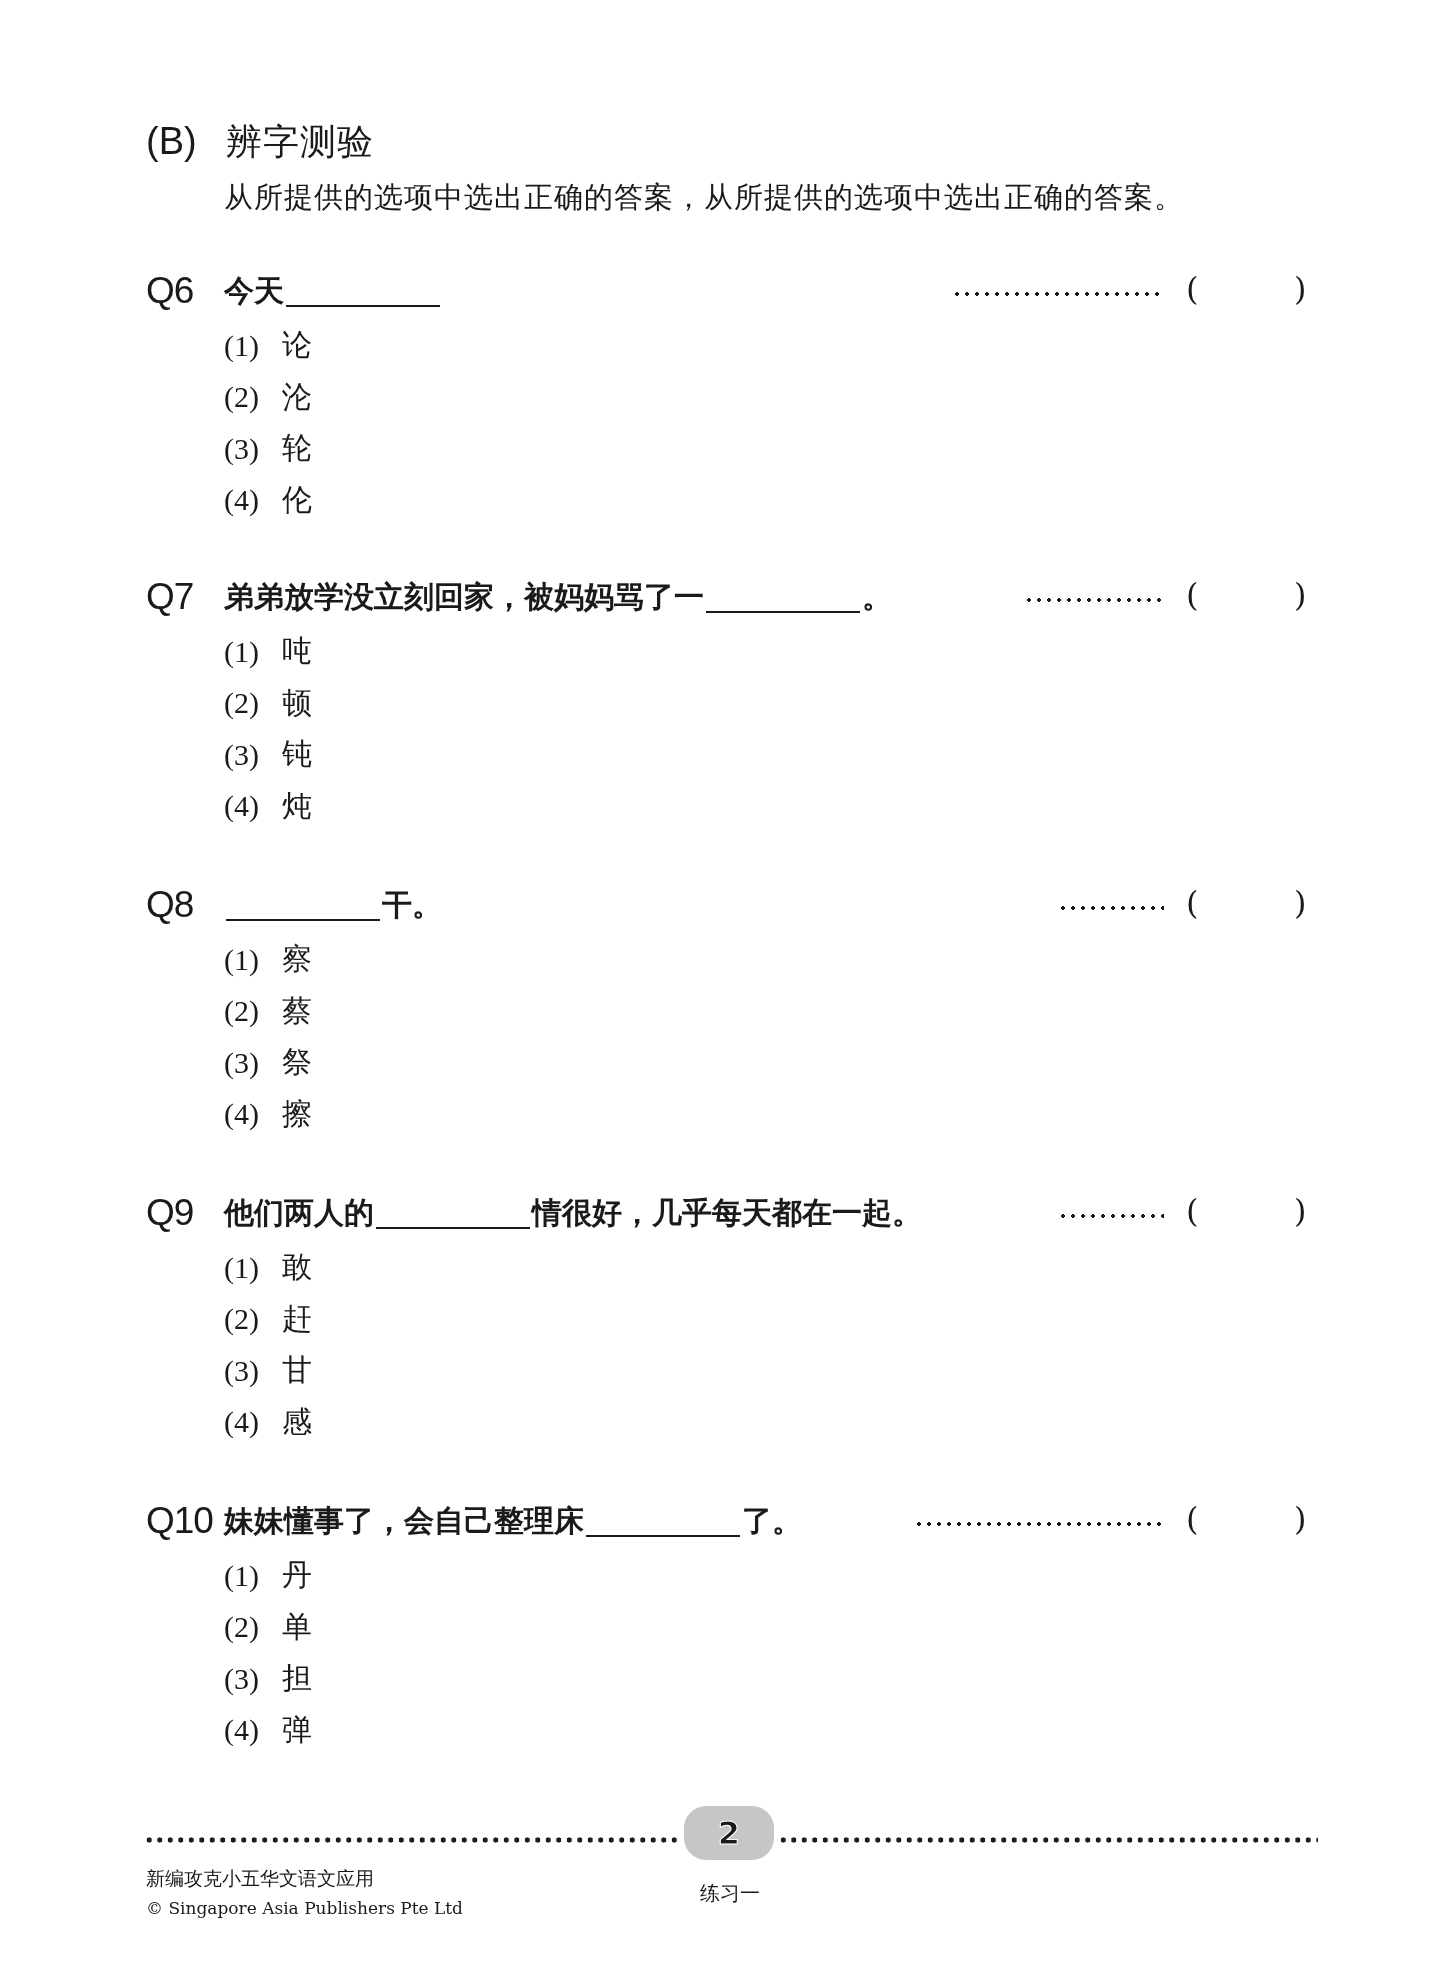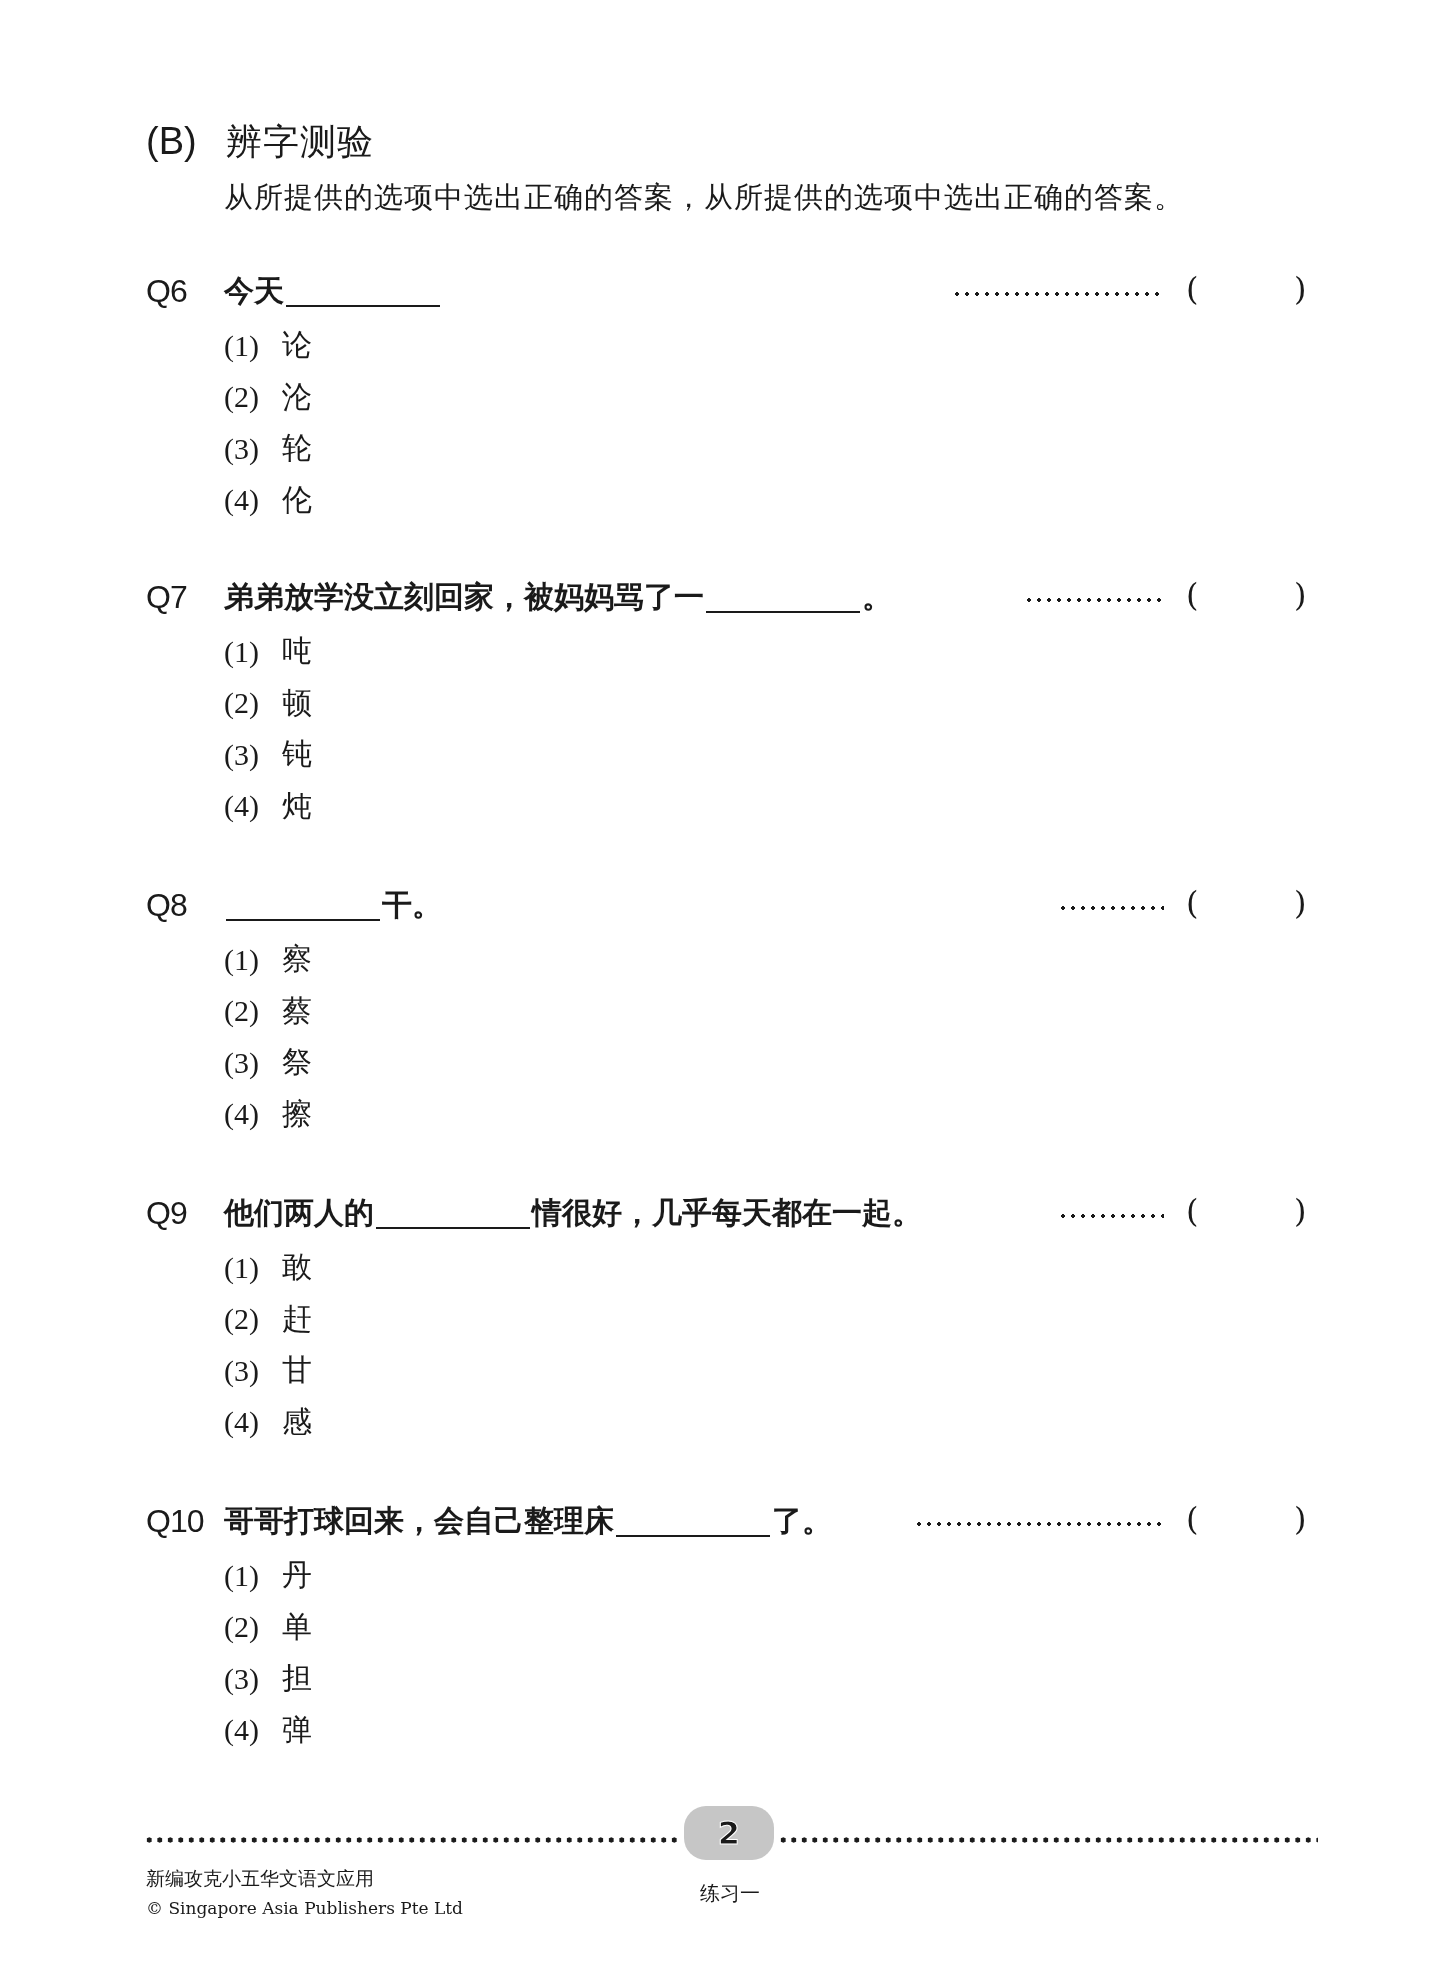--- a/index.html
+++ b/index.html
@@ -7,21 +7,21 @@
   .sans { font-family: "Liberation Sans", "DejaVu Sans", sans-serif; }
   .serif { font-family: "DejaVu Serif", "Liberation Serif", serif; }
 
   .section-head { position: absolute; left: 146px; top: 118px; display: flex; align-items: baseline; }
   .section-label { font-size: 38px; width: 80px; }
   .section-title { font-size: 36px; letter-spacing: 1px; }
   .instruction { position: absolute; left: 224px; top: 178px; font-size: 29px; letter-spacing: 1px; }
 
   .question { position: absolute; left: 146px; width: 1170px; }
   .q-line { position: relative; height: 50px; display: flex; align-items: center; }
-  .q-num { font-size: 32px; width: 78px; flex: none; letter-spacing: -1px; }
+  .q-num { font-size: 37px; width: 78px; flex: none; letter-spacing: -1px; }
   .q-text { font-size: 30px; white-space: nowrap; display: flex; align-items: center; font-weight: bold; }
   .blank { display: inline-block; width: 154px; height: 30px; border-bottom: 2.5px solid #1a1a1a; margin: 0 2px; }
   .leader { position: absolute; top: 26px; height: 4px;
             background-image: radial-gradient(circle, #1a1a1a 1.6px, transparent 1.8px);
             background-size: 10px 4px; background-repeat: repeat-x; }
   .paren-l, .paren-r { position: absolute; top: 4px; font-size: 32px; font-family: "DejaVu Serif", serif; }
   .paren-l { left: 1040px; }
   .paren-r { left: 1148px; }
 
   .options { margin-left: 78px; margin-top: 4px; }
@@ -172,21 +172,21 @@
         <span class="opt-num">(4)</span>
         <span class="opt-char serif">感</span>
       </div>
   </div>
 </div>
 
 <div class="question" style="top:1496px;">
   <div class="q-line">
     <span class="q-num sans">Q10</span>
     <span class="q-text serif">
-      <span>哥哥打球回来，会自己整理床</span>
+      <span>妹妹懂事了，会自己整理床</span>
       <span class="blank"></span>
       <span>了。</span>
     </span>
     <span class="leader" style="left:768px;width:250px;"></span>
     <span class="paren-l">(</span>
     <span class="paren-r">)</span>
   </div>
   <div class="options">
     <div class="option">
         <span class="opt-num">(1)</span>

